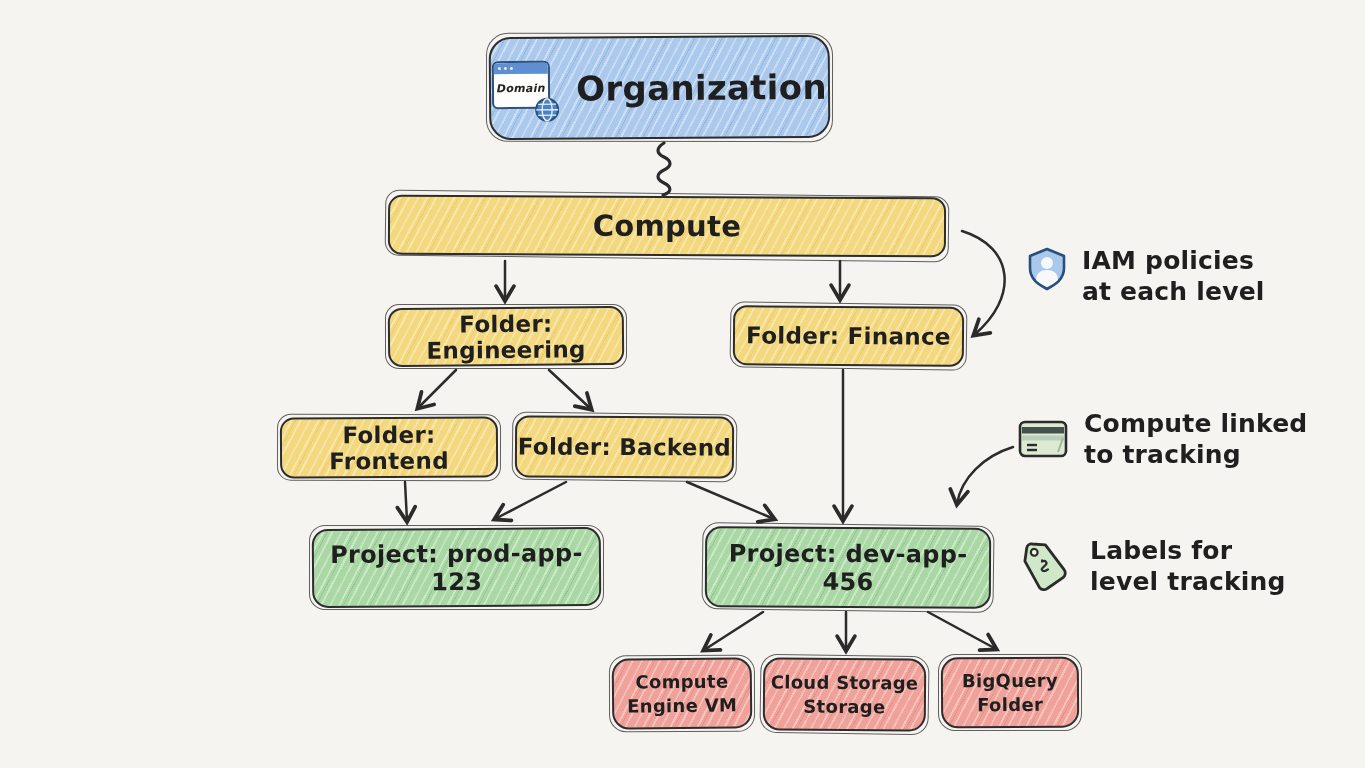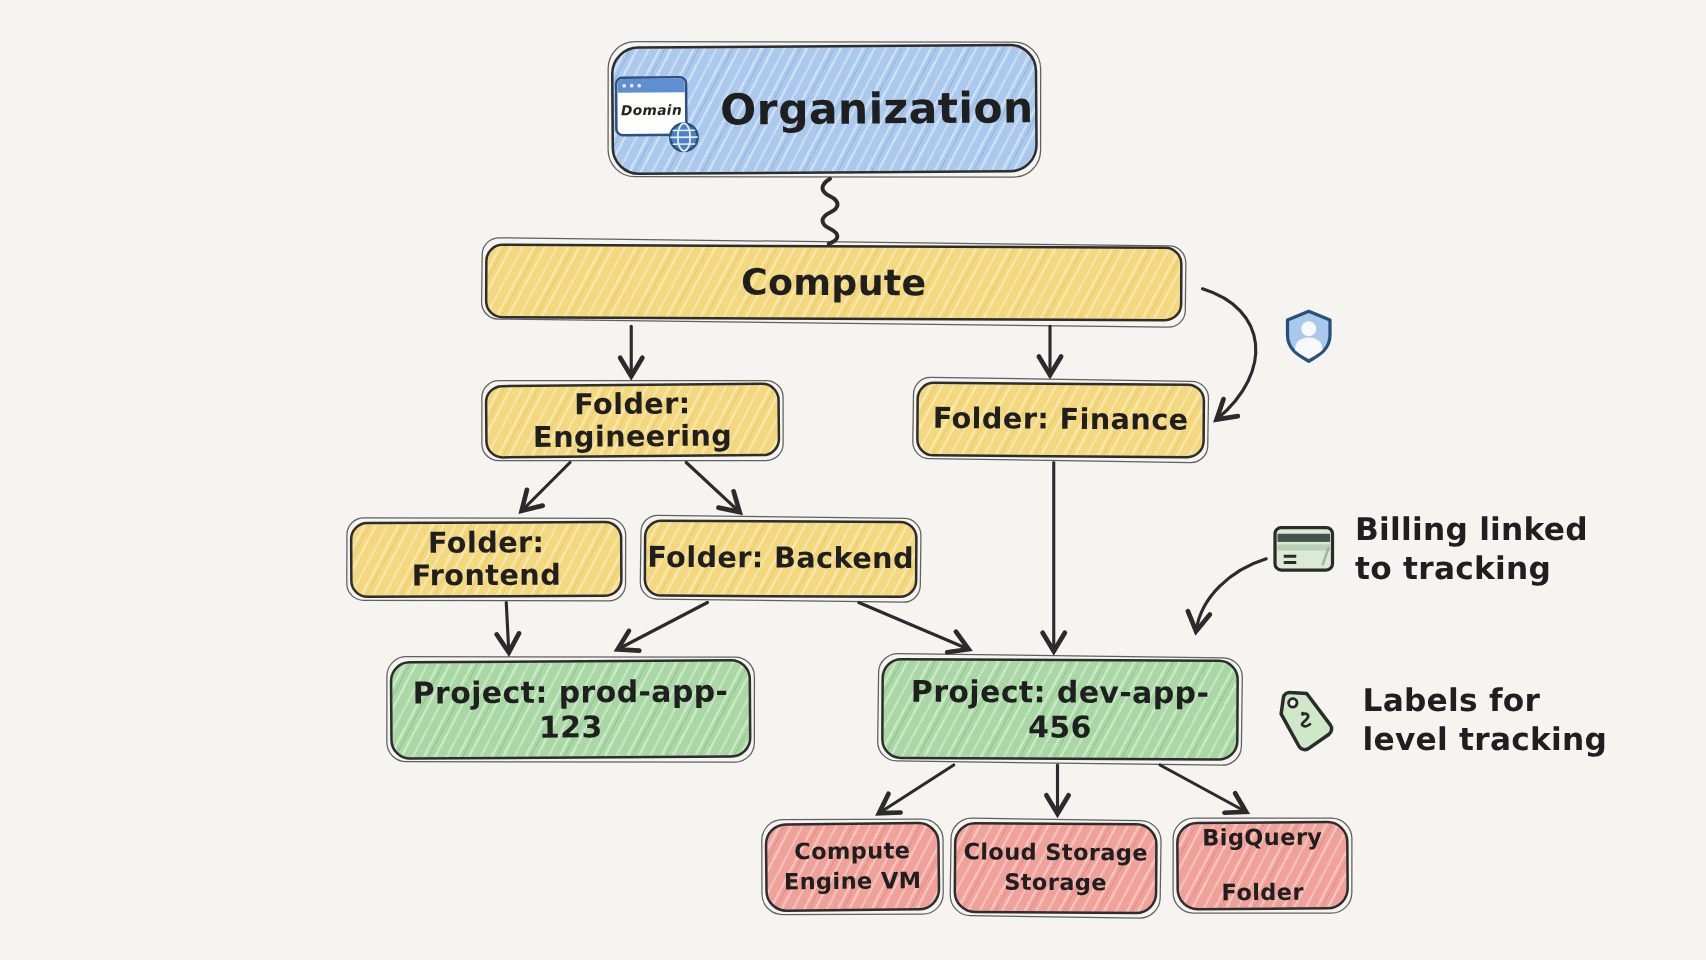--- a/index.html
+++ b/index.html
@@ -165,49 +165,53 @@
   <div class="node red two-line" style="left:612px;top:658px;width:140px;height:71px;border-radius:17px;transform:rotate(-0.6deg);font-size:18px;">
     <span>Compute</span>
     <span>Engine VM</span>
   </div>
 
   <div class="node red two-line" style="left:763px;top:658px;width:163px;height:73px;border-radius:17px;transform:rotate(0.4deg);font-size:18px;">
     <span>Cloud Storage</span>
     <span>Storage</span>
   </div>
 
-  <div class="node red two-line" style="left:941px;top:657px;width:138px;height:71px;border-radius:17px;transform:rotate(-0.4deg);font-size:18px;justify-content:space-between;">
+  <div class="node red two-line" style="left:941px;top:657px;width:138px;height:71px;border-radius:17px;transform:rotate(-0.4deg);font-size:18px;">
     <span>BigQuery</span>
     <span>Folder</span>
   </div>
 
   <div class="annotation" style="left:1026px;top:246px;">
     <svg class="a-icon" width="42" height="48" viewBox="0 0 42 48">
       <path d="M21,3 L38,10 V22 c0,11 -8,16 -17,21 C12,38 4,33 4,22 V10 Z" fill="#a9c8ec" stroke="#27507d" stroke-width="2.6" stroke-linejoin="round"></path>
       <circle cx="21" cy="17" r="6" fill="#f7f8fa"></circle>
       <path d="M10,34 c0,-7 5,-10 11,-10 c6,0 11,3 11,10 c-3,3 -7,5 -11,7 c-4,-2 -8,-4 -11,-7 Z" fill="#f7f8fa"></path>
     </svg>
+    <div class="a-text">
+      <div>IAM policies</div>
+      <div>at each level</div>
+    </div>
   </div>
 
   <div class="annotation" style="left:1018px;top:409px;">
     <svg class="a-icon" width="52" height="44" viewBox="0 0 52 44" style="margin-top:9px;">
       <rect x="2" y="4" width="46" height="34" rx="5" fill="#dcead3" stroke="#2b2b2b" stroke-width="2.6"></rect>
       <rect x="4" y="9" width="42" height="6.5" fill="#44524b"></rect>
       <rect x="4" y="17.5" width="42" height="5" fill="#b9cfba"></rect>
       <line x1="9" y1="27" x2="19" y2="27" stroke="#2b2b2b" stroke-width="2.4"></line>
       <line x1="9" y1="32" x2="19" y2="32" stroke="#2b2b2b" stroke-width="2.4"></line>
       <line x1="40" y1="34" x2="45" y2="20" stroke="#9db89c" stroke-width="2"></line>
     </svg>
     <div class="a-text">
-      <div>Billing linked</div>
+      <div>Compute linked</div>
       <div>to tracking</div>
     </div>
   </div>
 
-  <div class="annotation" style="left:1014px;top:536px;margin-top:10px;">
+  <div class="annotation" style="left:1014px;top:536px;">
     <svg class="a-icon" width="62" height="62" viewBox="0 0 62 62" style="margin-top:2px;">
       <g transform="rotate(8 31 31)">
         <path d="M10,26 L10,13 a5,5 0 0 1 5,-5 L28,7 L50,29 a5.5,5.5 0 0 1 0,8 L36,50 a5.5,5.5 0 0 1 -8,0 Z" fill="#cfe8c8" stroke="#2b2b2b" stroke-width="2.8" stroke-linejoin="round"></path>
         <circle cx="18" cy="16" r="3.4" fill="#f5f4f1" stroke="#2b2b2b" stroke-width="2.2"></circle>
         <path d="M27,24 c3,-2 6,0 4,3 c-2,3 -5,5 -2,6 c2,1 4,-1 5,-2" fill="none" stroke="#2b2b2b" stroke-width="2.2" stroke-linecap="round"></path>
         <circle cx="27" cy="23" r="1.2" fill="#2b2b2b"></circle>
       </g>
     </svg>
     <div class="a-text">
       <div>Labels for</div>

